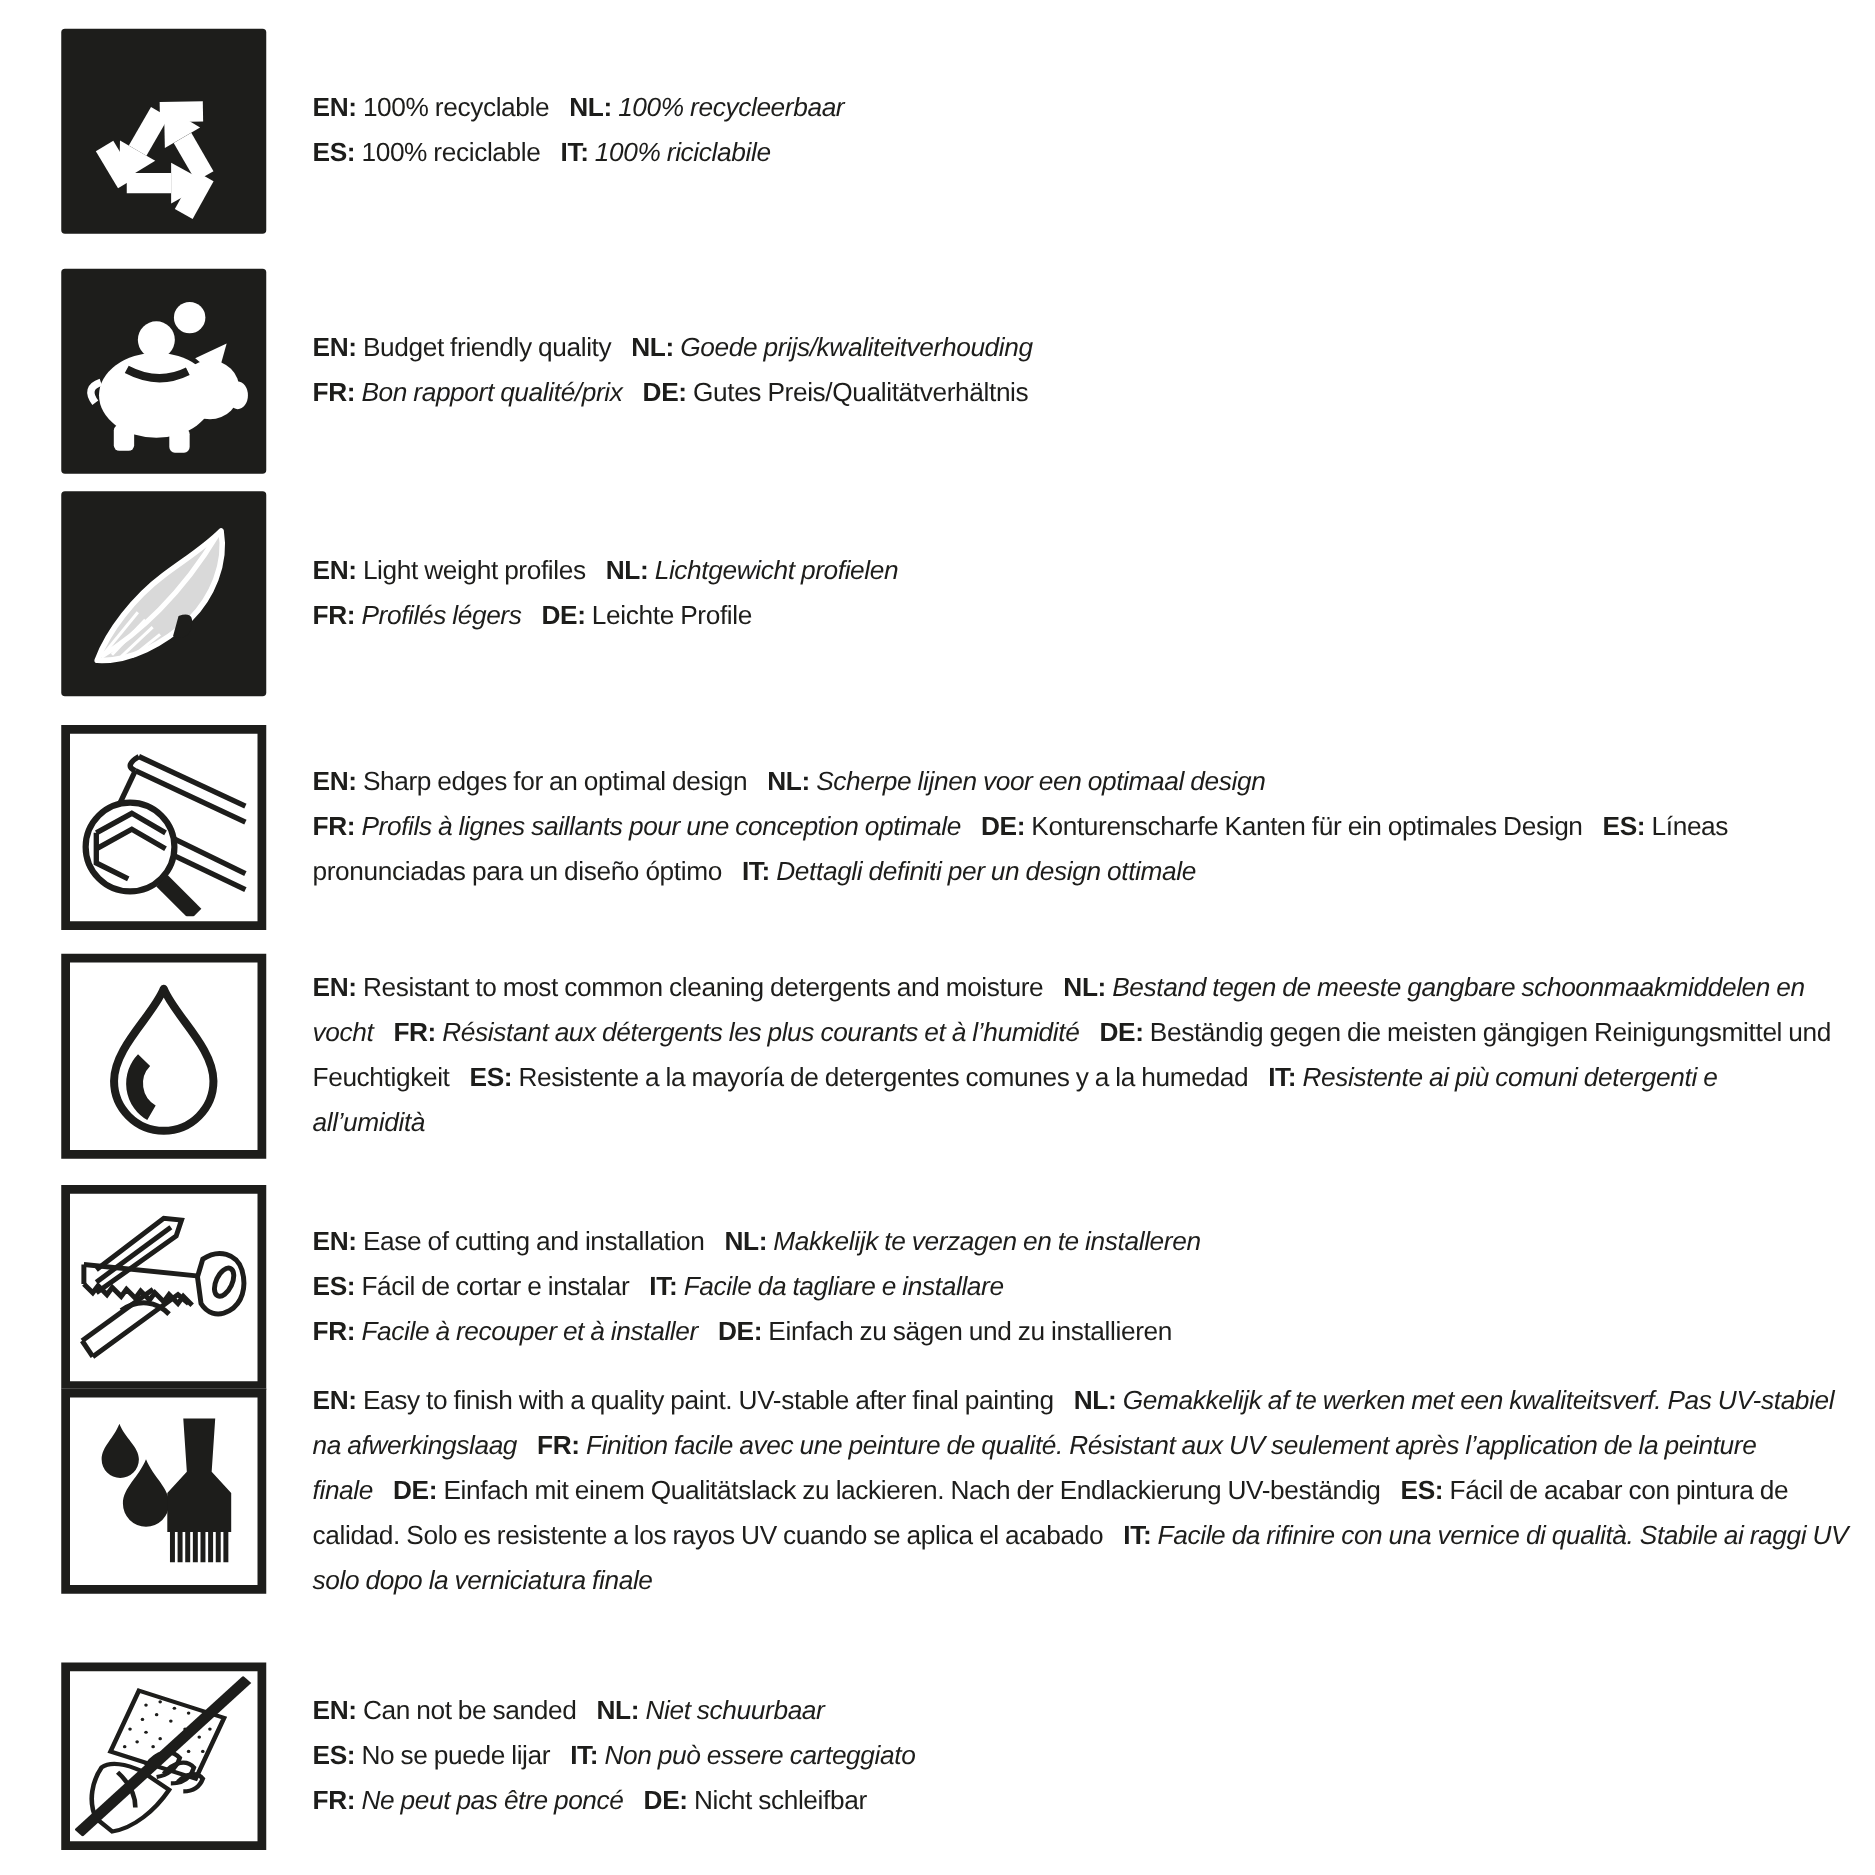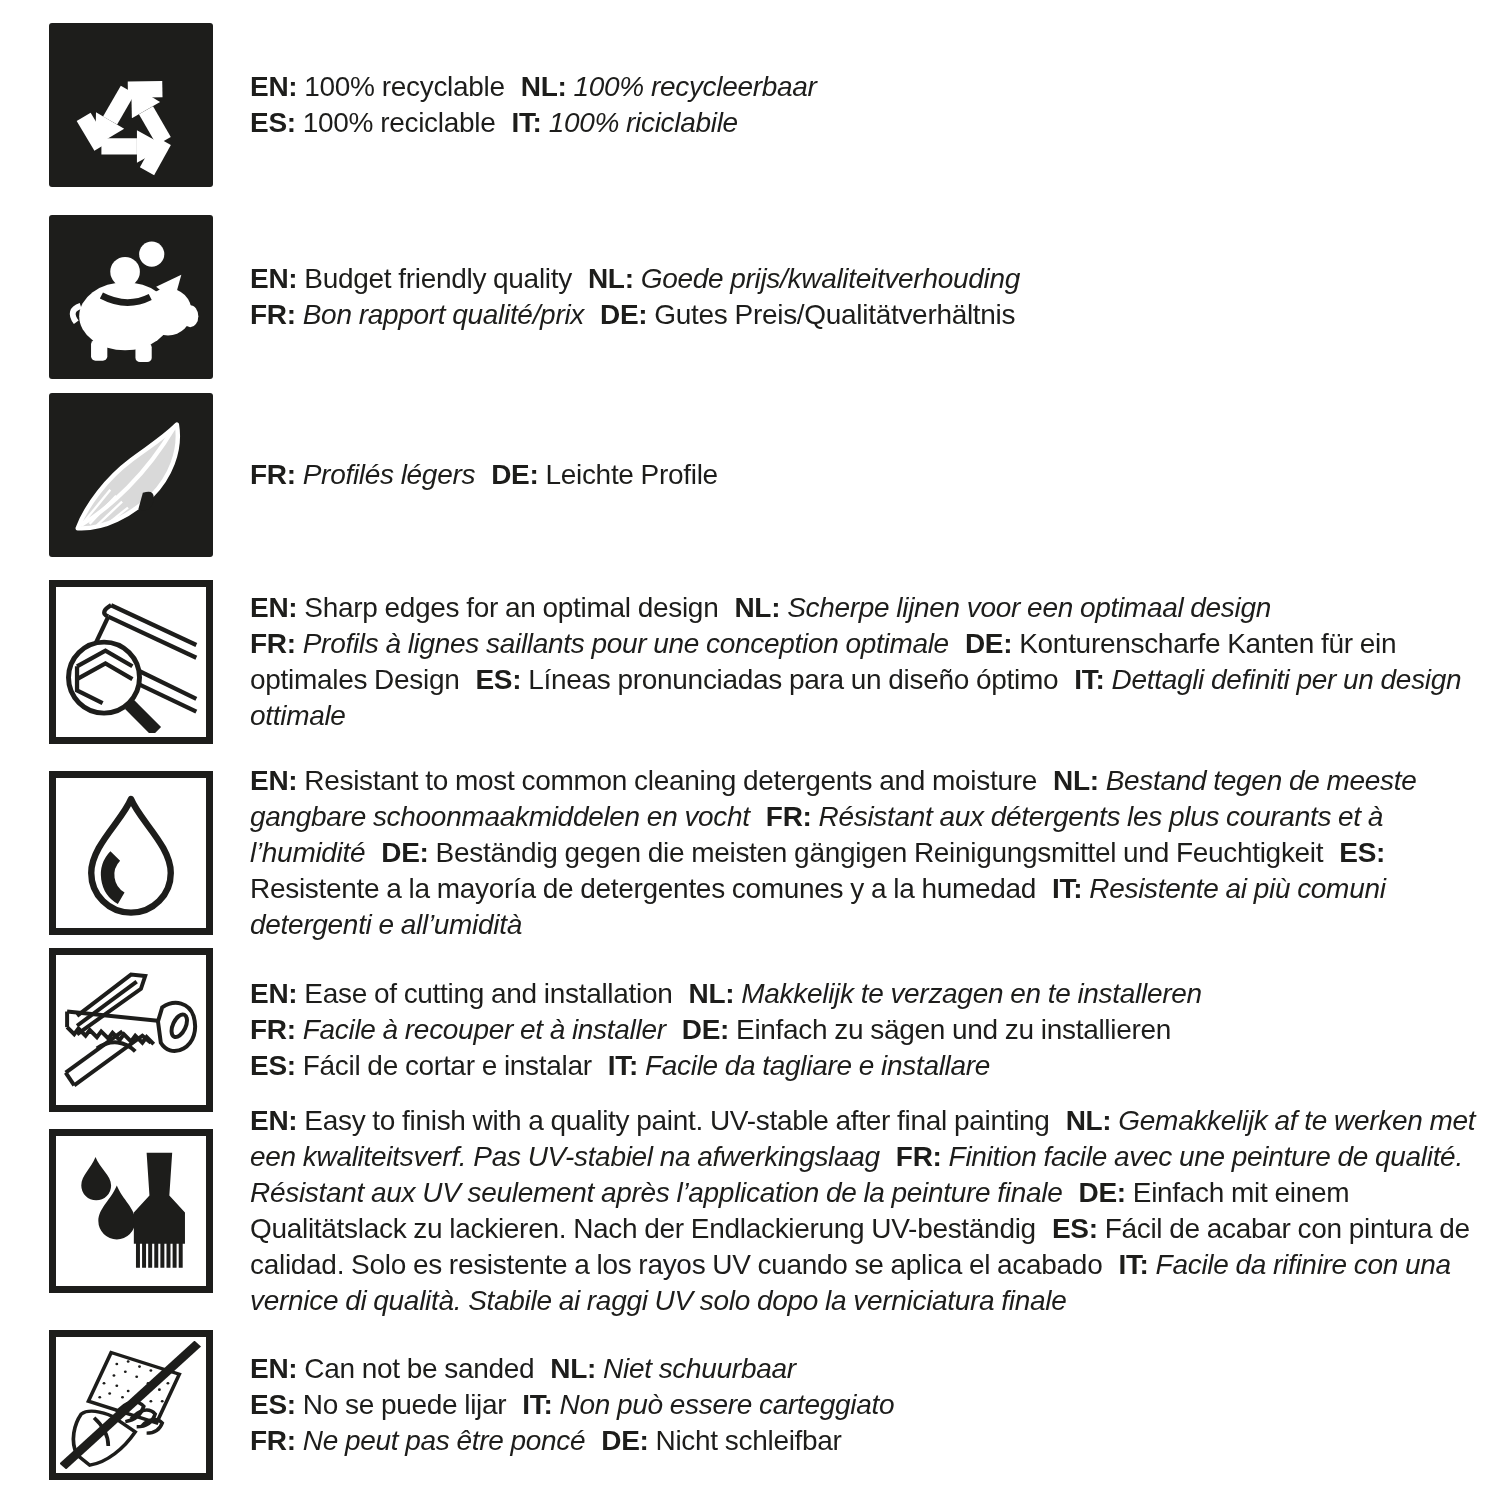--- a/index.html
+++ b/index.html
@@ -5,21 +5,21 @@
   html,body{margin:0;padding:0;}
   body{
     width:1500px;height:1500px;background:#ffffff;position:relative;
     font-family:"Liberation Sans",sans-serif;color:#1d1d1b;
   }
   .row{position:absolute;left:49px;width:1431px;display:flex;align-items:center;gap:37px;}
   .icon-box{width:164px;height:164px;flex:0 0 auto;box-sizing:border-box;}
   .icon-dark{background:#1d1d1b;border-radius:3px;padding:8px;}
   .icon-light{background:#ffffff;border:7px solid #1d1d1b;padding:4px;}
   .icon-box svg{width:100%;height:100%;display:block;}
-  .row-text{flex:1 1 auto;font-size:28px;line-height:36px;letter-spacing:-0.3px;word-spacing:-0.5px;}
+  .row-text{flex:1 1 auto;font-size:21px;line-height:36px;letter-spacing:-0.3px;word-spacing:-0.5px;}
   .seg{margin-right:16px;}
   .lang{font-weight:700;font-style:normal;}
   .it{font-style:italic;}
   .short{height:150px;}
 </style>
 </head>
 <body>
 
 <div class="row" style="top:23px;min-height:164px">
   <div class="icon-box icon-dark">
@@ -86,20 +86,21 @@
       <g stroke="#ffffff" stroke-width="1.6">
         <path d="M18 82 L36 60"></path>
           <path d="M22 83 L40 64"></path>
           <path d="M27 84 L44 68"></path>
           <path d="M33 84 L48 72"></path>
       </g>
       <path d="M58 62 q9 -3 7 6 q-2 8 -10 5 z" fill="#1d1d1b"></path>
     </svg>
   </div>
   <div class="row-text">
+      <div class="line"><span class="seg"><b class="lang">EN:</b><span class="txt"> Light weight profiles</span></span><span class="seg"><b class="lang">NL:</b><span class="txt it"> Lichtgewicht profielen</span></span></div>
       <div class="line"><span class="seg"><b class="lang">FR:</b><span class="txt it"> Profilés légers</span></span><span class="seg"><b class="lang">DE:</b><span class="txt"> Leichte Profile</span></span></div>
     </div>
 </div>
 
 <div class="row" style="top:580px;min-height:164px">
   <div class="icon-box icon-light">
     <svg viewBox="0 0 100 100">
       <g stroke="#1d1d1b" stroke-width="3" fill="none">
         <path d="M36 10 L96 38"></path>
         <path d="M34 18 L96 47"></path>
@@ -148,22 +149,22 @@
         <path d="M5 37 L74 44"></path>
         <path d="M5 37 L5 48"></path>
         <path d="M5 48 l5 5 3 -4 5 5 3 -4 5 5 3 -4 5 5 3 -4 5 5 3 -4 5 5 3 -4 5 5 3 -4 5 5"></path>
         <path d="M72 34 C81 28 91 31 94 40 C97 50 94 59 87 63 C80 67 74 64 71 59 L69 44 Z" fill="#ffffff"></path>
         <ellipse cx="84" cy="47" rx="4.5" ry="8.5" transform="rotate(25 84 47)"></ellipse>
       </g>
     </svg>
   </div>
   <div class="row-text">
       <div class="line"><span class="seg"><b class="lang">EN:</b><span class="txt"> Ease of cutting and installation</span></span><span class="seg"><b class="lang">NL:</b><span class="txt it"> Makkelijk te verzagen en te installeren</span></span></div>
+      <div class="line"><span class="seg"><b class="lang">ES:</b><span class="txt"> Fácil de cortar e instalar</span></span><span class="seg"><b class="lang">IT:</b><span class="txt it"> Facile da tagliare e installare</span></span></div>
       <div class="line"><span class="seg"><b class="lang">FR:</b><span class="txt it"> Facile à recouper et à installer</span></span><span class="seg"><b class="lang">DE:</b><span class="txt"> Einfach zu sägen und zu installieren</span></span></div>
-      <div class="line"><span class="seg"><b class="lang">ES:</b><span class="txt"> Fácil de cortar e instalar</span></span><span class="seg"><b class="lang">IT:</b><span class="txt it"> Facile da tagliare e installare</span></span></div>
     </div>
 </div>
 
 <div class="row" style="top:1103px">
   <div class="icon-box icon-light">
     <svg viewBox="0 0 100 100">
       <g fill="#1d1d1b">
         <path d="M25 12 C28 20 36 25 36 32 A10.5 10.5 0 1 1 15 32 C15 25 22 20 25 12 Z"></path>
         <path d="M40 32 C44 42 53 48 53 57 A13 13 0 1 1 27 57 C27 48 36 42 40 32 Z"></path>
         <path d="M61 9 H79 L77 39 L88 51 V73 H52 V51 L63 39 Z"></path>

